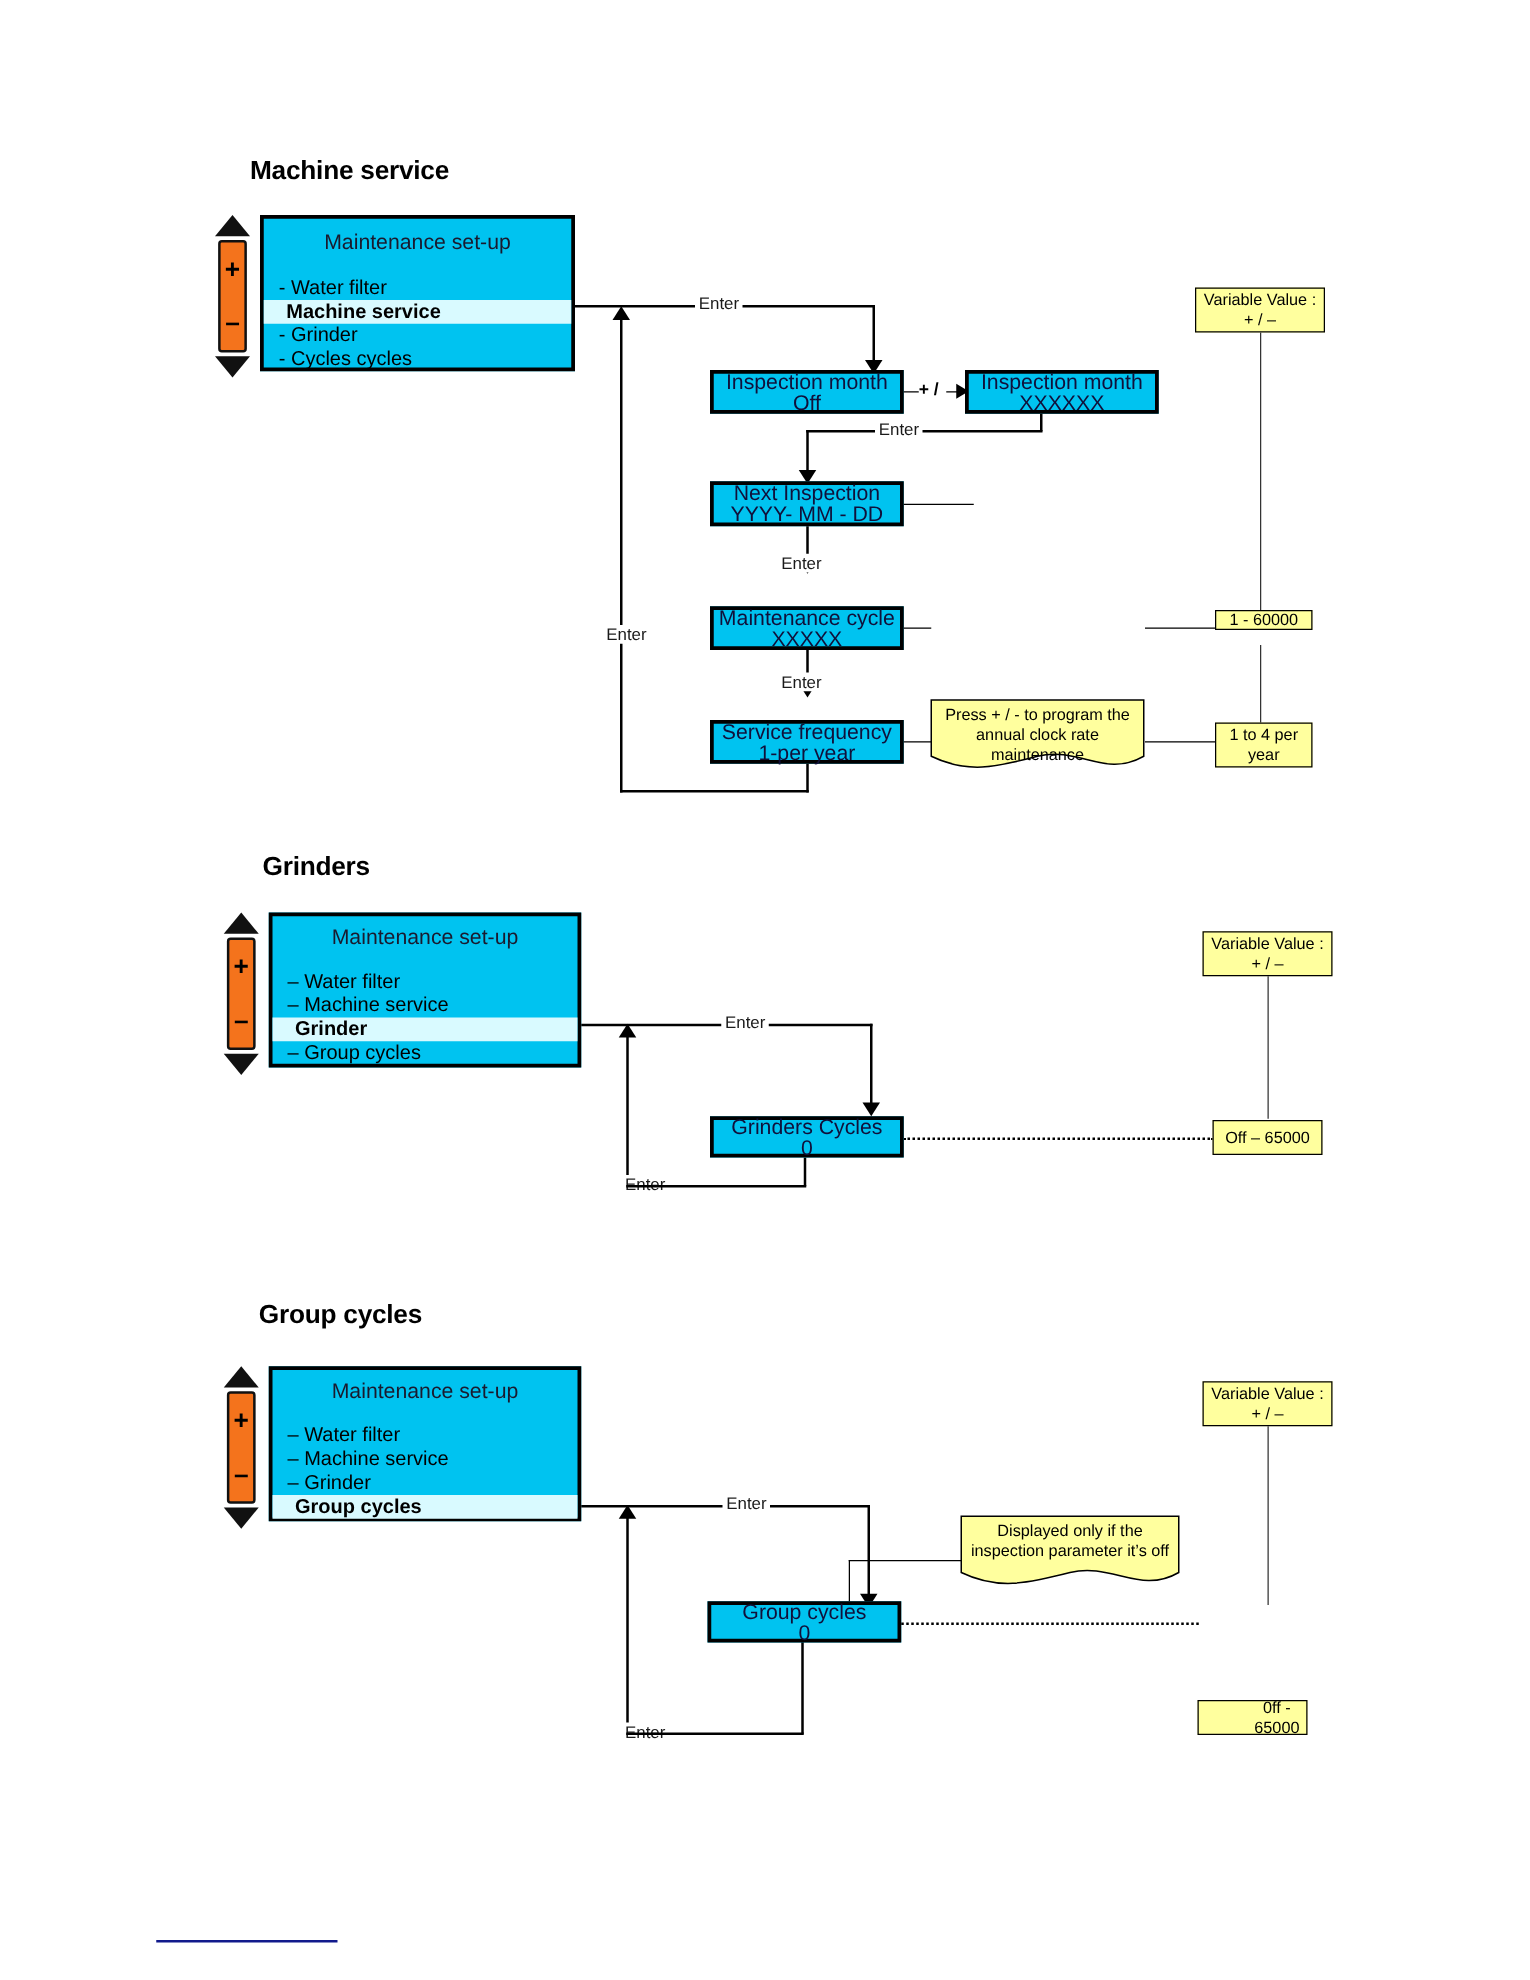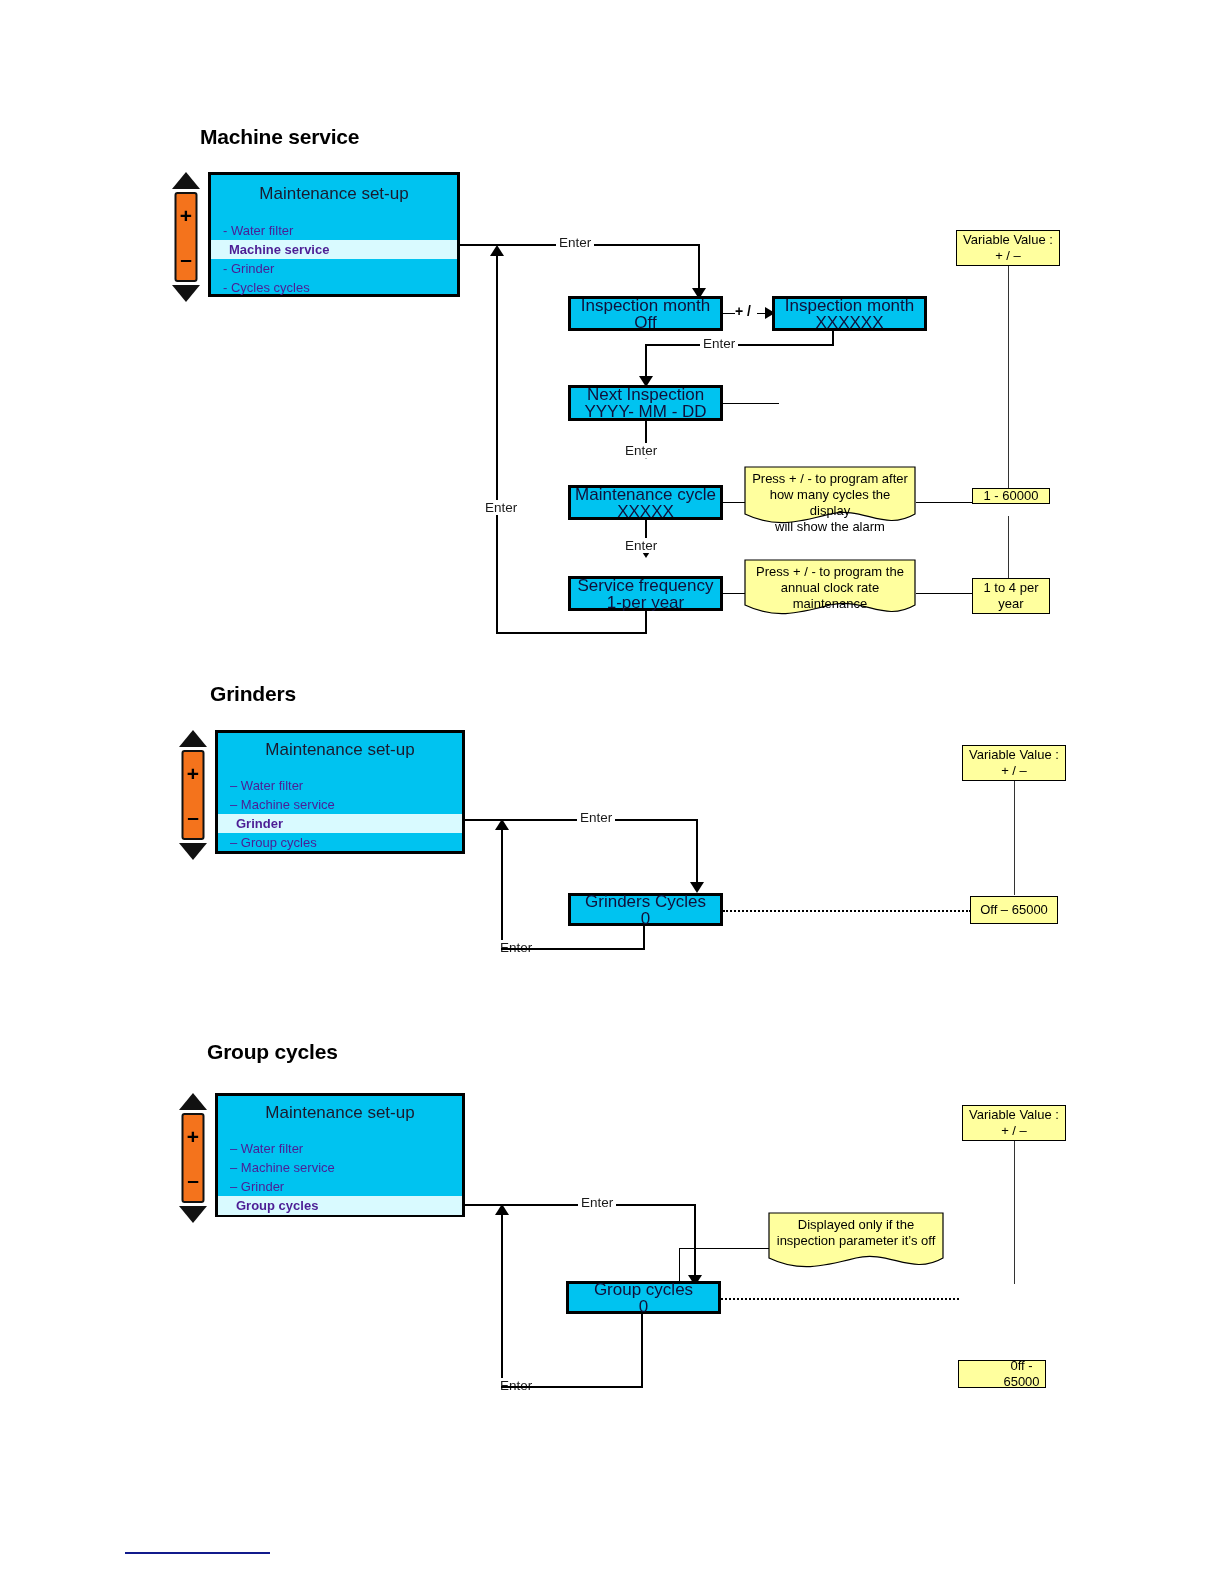--- a/index.html
+++ b/index.html
@@ -44,22 +44,22 @@
     text-align: center;
     font-size: 17px;
     color: #1a1a2e;
   }
   .lcd-list {
     position: absolute;
     left: 0;
     right: 0;
   }
   .lcd-item {
-    font-size: 13px;
-    color: #4c1d95;
+    font-size: 16px;
+    color: #000000;
     padding-left: 12px;
     line-height: 19px;
     white-space: nowrap;
   }
   .lcd-item.sel {
     background: #D9FAFF;
     font-weight: bold;
     padding-left: 18px;
   }
 
@@ -286,28 +286,20 @@
   <div class="ln v" style="left:645px; top:421px; height:32px;"></div>
   <div class="arrow down" style="left:639px; top:448px;"></div>
   <div class="edge-label" style="left:622px; top:443px;">Enter</div>
 
   <div class="state" style="left:568px; top:485px; width:155px; height:35px;">
     <div>Maintenance cycle</div>
     <div>XXXXX</div>
   </div>
 
   <div class="ln thin h" style="left:723px; top:502px; width:22px;"></div>
-  <div class="note" style="left:744px; top:466px; width:172px; height:62px;">
-    <svg viewBox="0 0 172 62" preserveAspectRatio="none">
-      <path d="M1,1 L171,1 L171,48 C140,66 120,40 86,48 C52,57 30,62 1,48 Z" fill="#FFFF9E" stroke="#000000" stroke-width="1.2"></path>
-    </svg>
-    <div class="note-txt">Press + / - to program after
-how many cycles the display
-will show the alarm</div>
-  </div>
   <div class="ln thin h" style="left:916px; top:502px; width:57px;"></div>
 
   <div class="ln v" style="left:645px; top:520px; height:32px;"></div>
   <div class="arrow down" style="left:639px; top:547px;"></div>
   <div class="edge-label" style="left:622px; top:538px;">Enter</div>
 
   <div class="state" style="left:568px; top:576px; width:155px; height:35px;">
     <div>Service frequency</div>
     <div>1-per year</div>
   </div>

